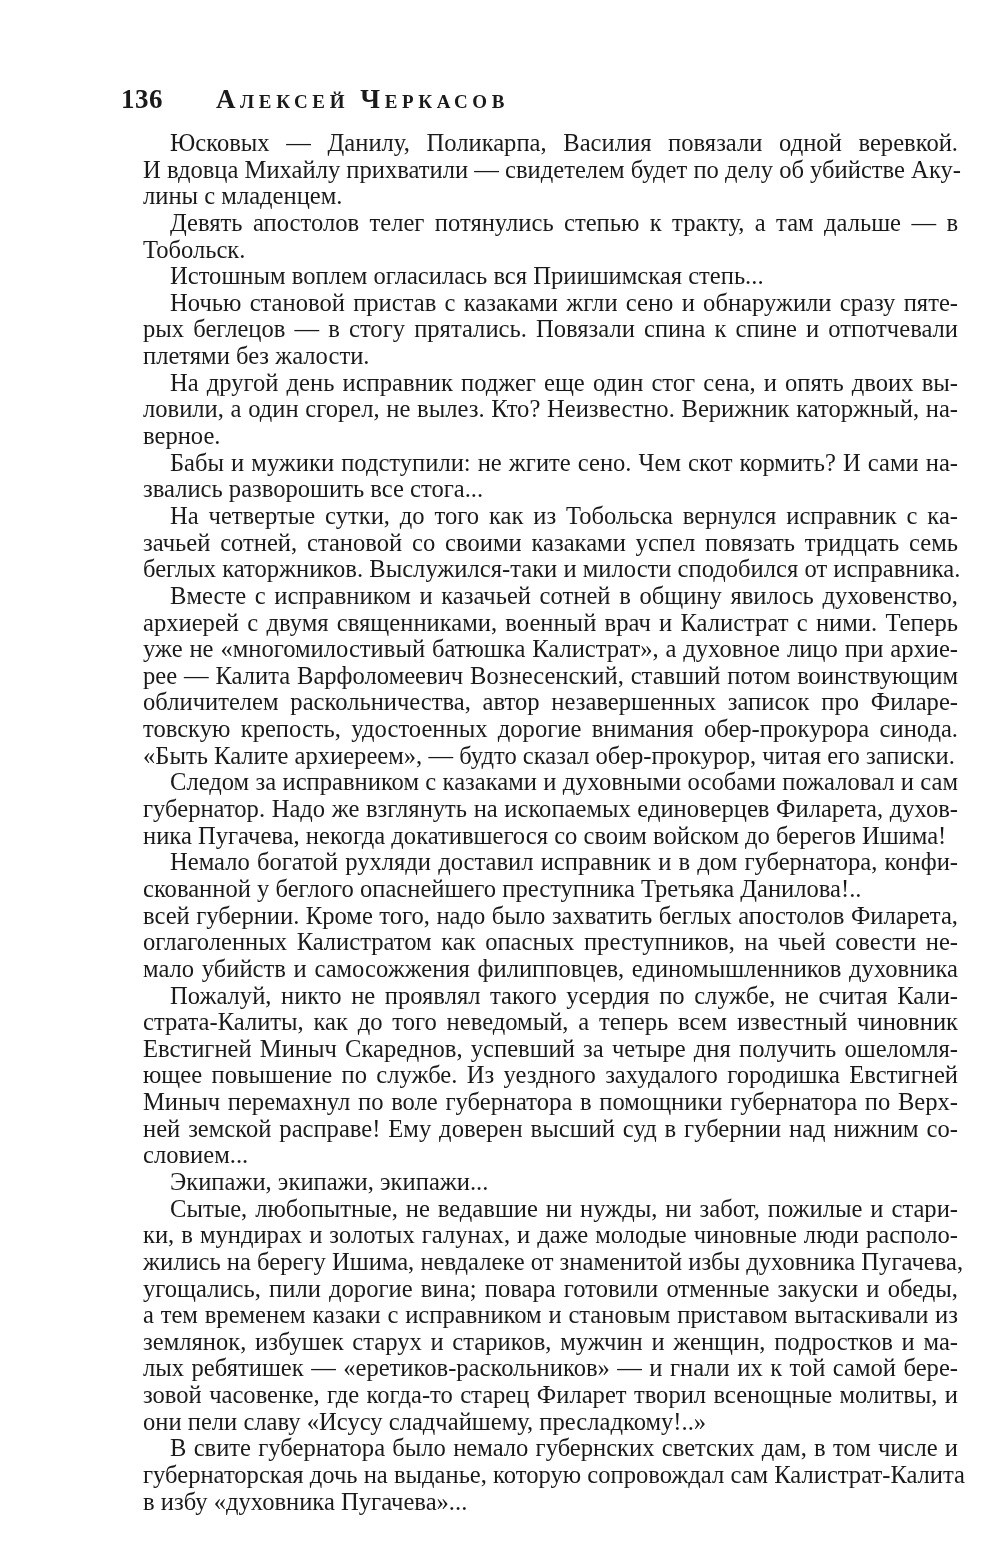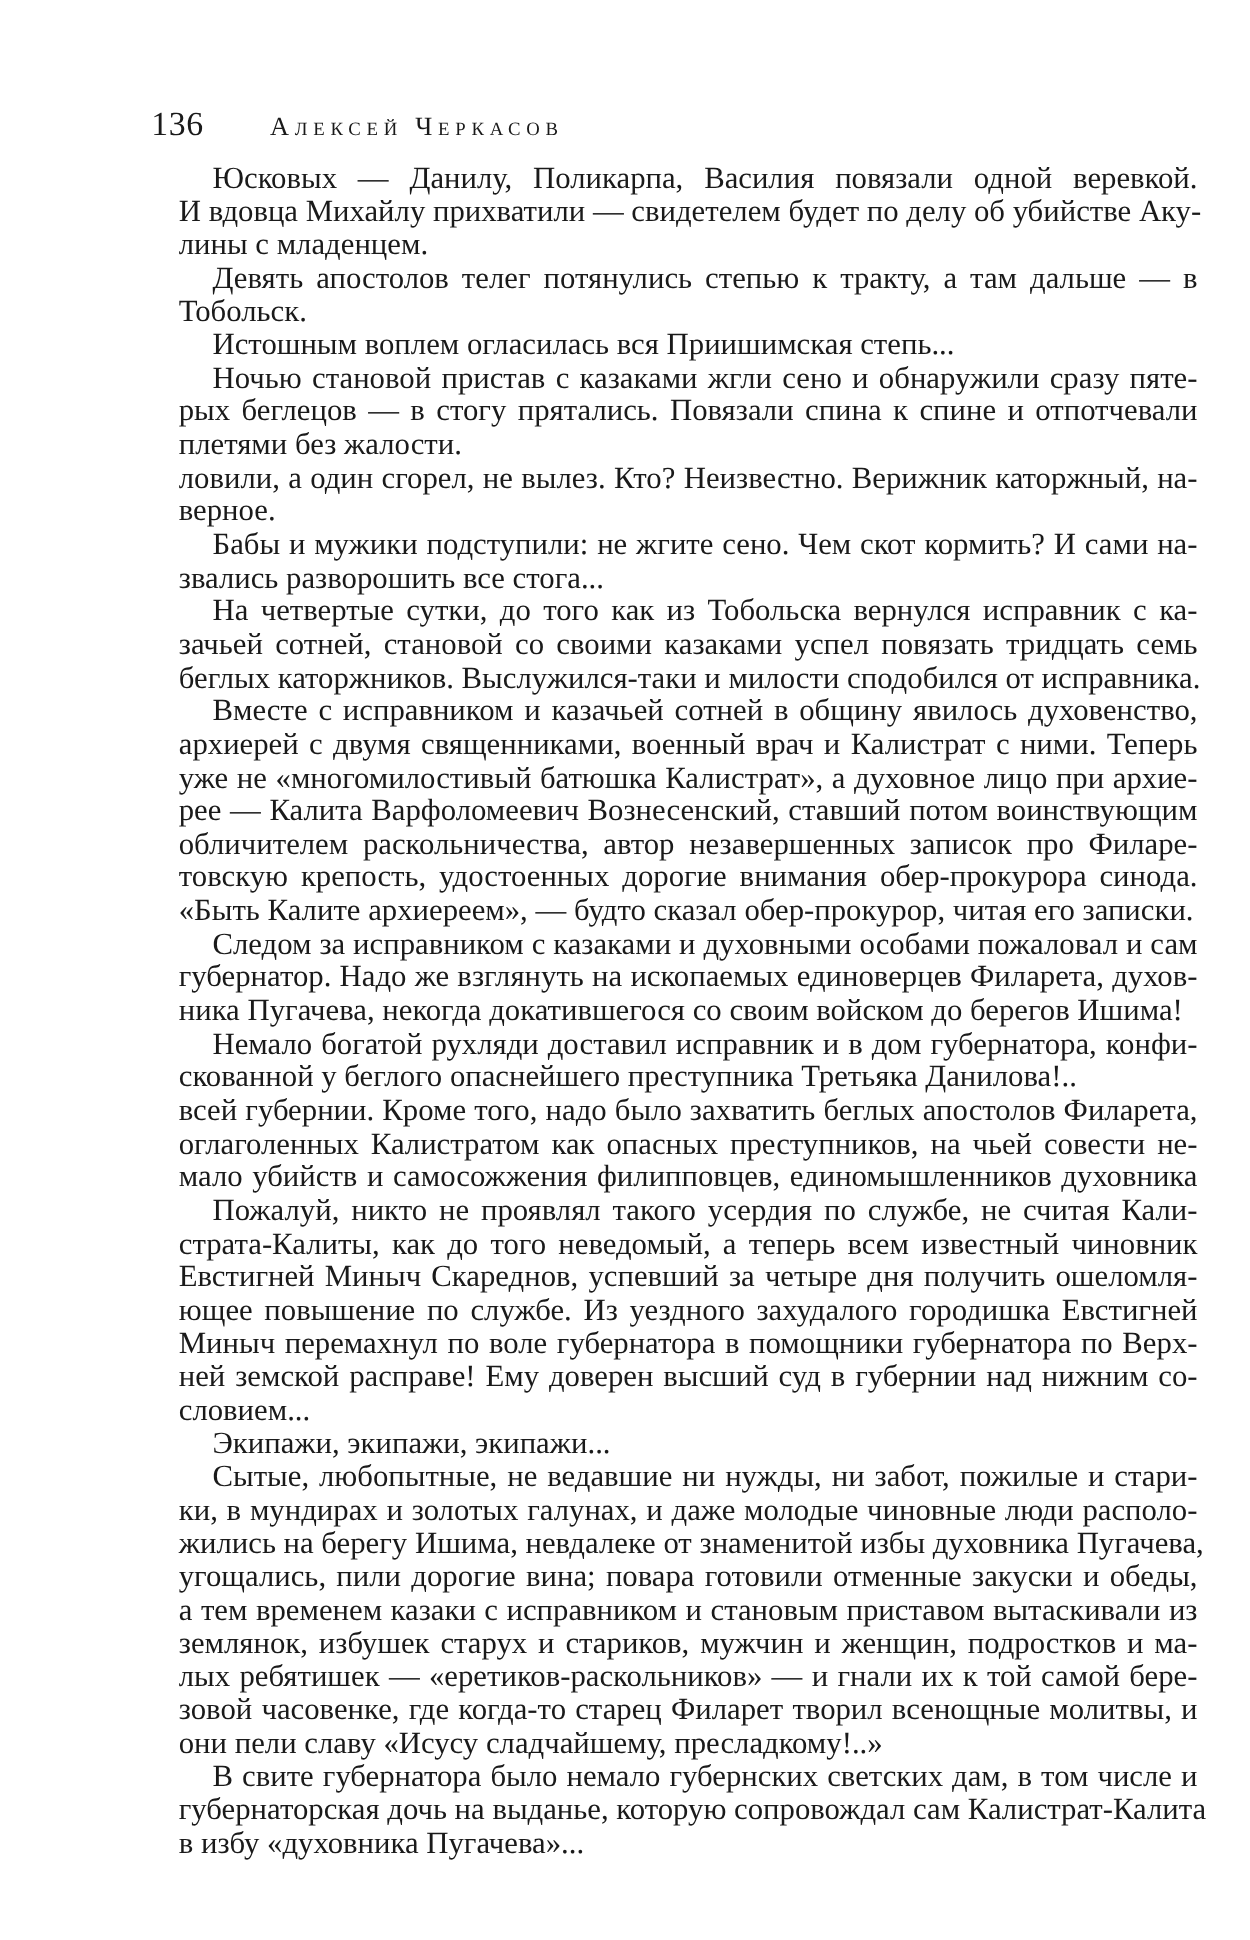--- a/index.html
+++ b/index.html
@@ -24,26 +24,28 @@
     .running-head {
       display: flex;
       align-items: baseline;
       height: 40px;
       margin-bottom: 6px;
     }
     .folio {
       font-size: 27px;
       letter-spacing: 0.5px;
       width: 95px;
+      font-weight: bold;
     }
     .author {
-      font-size: 21px;
+      font-size: 27px;
       letter-spacing: 4.6px;
       font-variant: small-caps;
       text-transform: none;
+      font-weight: bold;
     }
     .body-text {
       font-size: 24.6px;
       line-height: 26.65px;
     }
     .line {
       display: block;
       white-space: nowrap;
       text-align: justify;
       text-align-last: justify;
@@ -78,20 +80,21 @@
       </div>
       <div>
         <span class="line indent last">Истошным воплем огласилась вся Приишимская степь...</span>
       </div>
       <div>
         <span class="line indent">Ночью становой пристав с казаками жгли сено и обнаружили сразу пяте-</span>
         <span class="line">рых беглецов — в стогу прятались. Повязали спина к спине и отпотчевали</span>
         <span class="line last">плетями без жалости.</span>
       </div>
       <div>
+        <span class="line indent">На другой день исправник поджег еще один стог сена, и опять двоих вы-</span>
         <span class="line">ловили, а один сгорел, не вылез. Кто? Неизвестно. Верижник каторжный, на-</span>
         <span class="line last">верное.</span>
       </div>
       <div>
         <span class="line indent">Бабы и мужики подступили: не жгите сено. Чем скот кормить? И сами на-</span>
         <span class="line last">звались разворошить все стога...</span>
       </div>
       <div>
         <span class="line indent">На четвертые сутки, до того как из Тобольска вернулся исправник с ка-</span>
         <span class="line">зачьей сотней, становой со своими казаками успел повязать тридцать семь</span>

